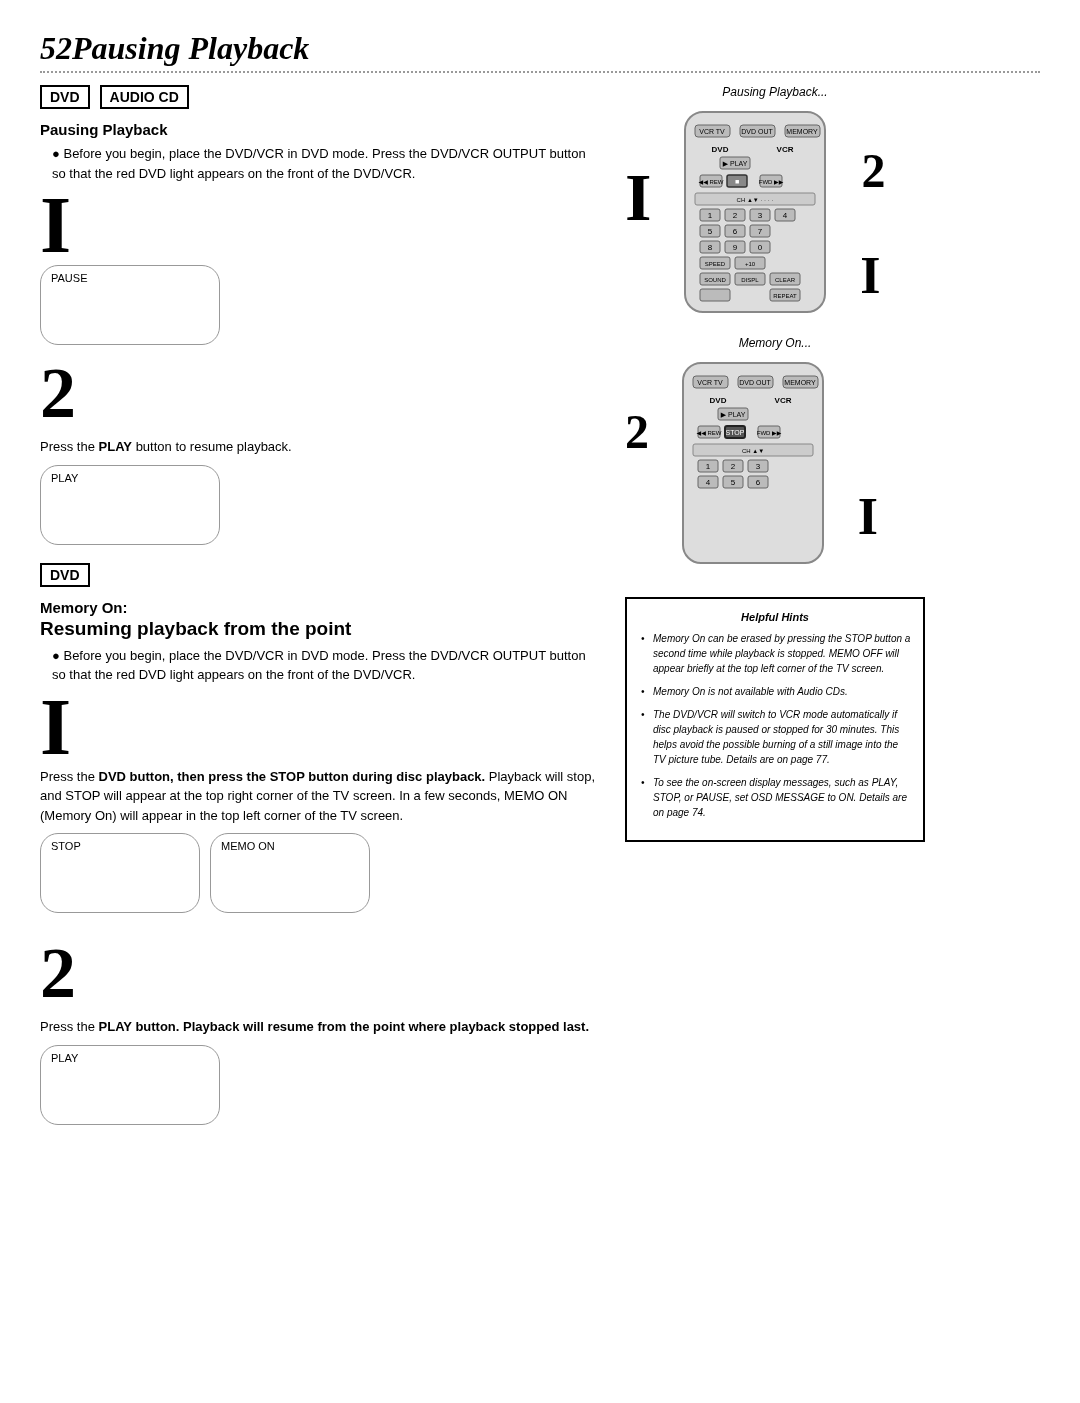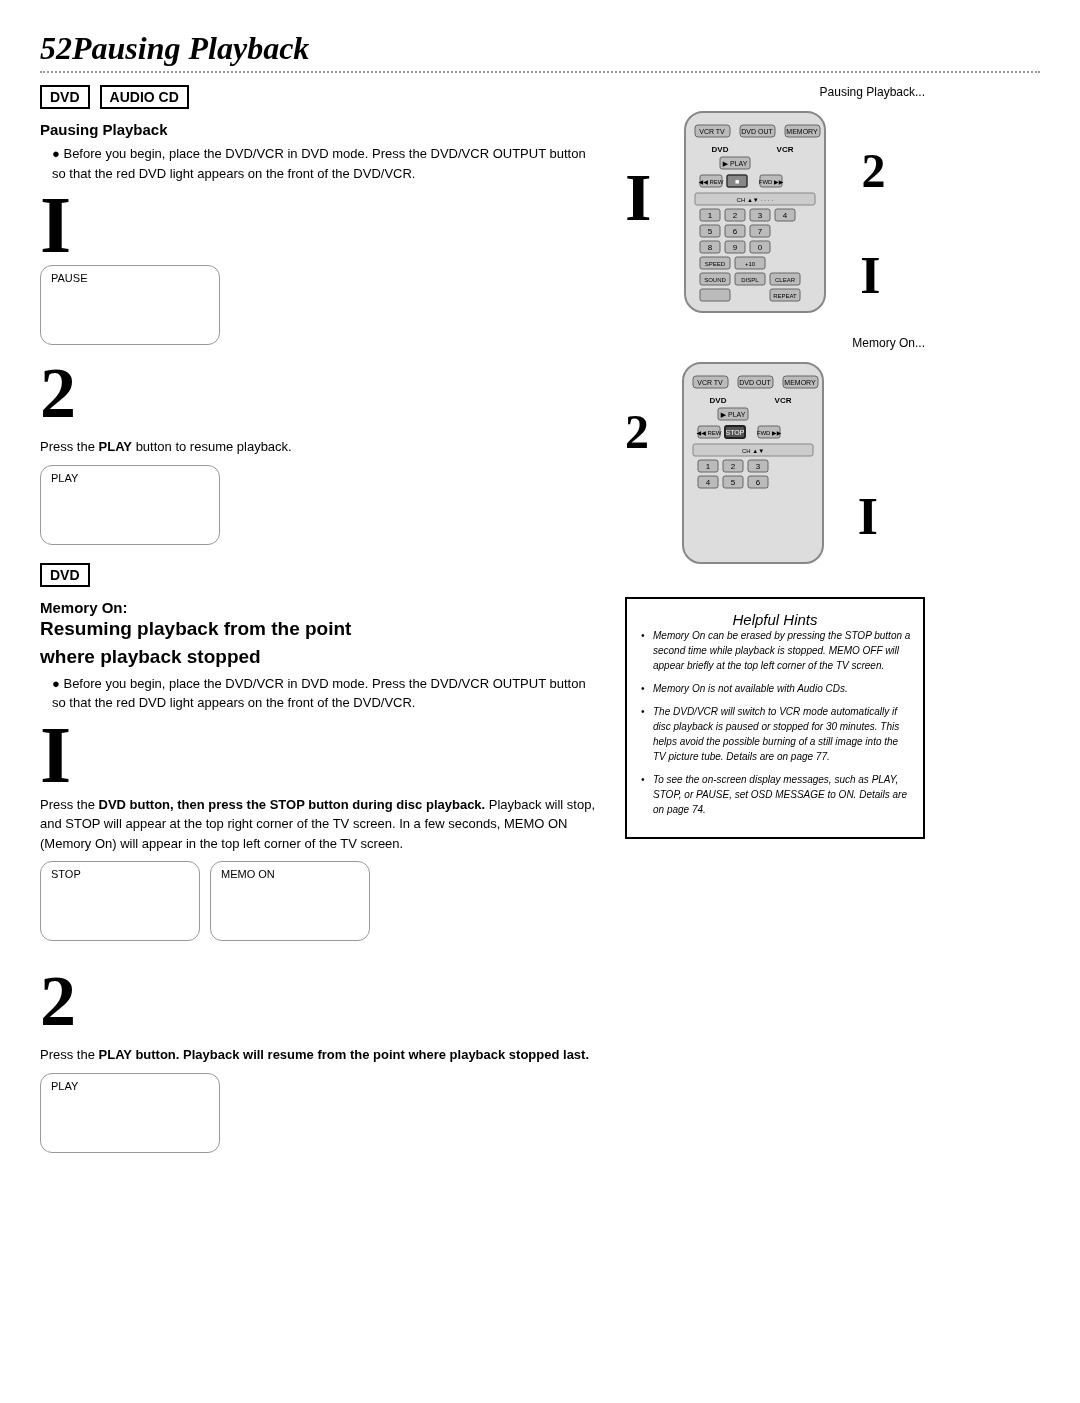--- a/index.html
+++ b/index.html
@@ -63,21 +63,21 @@
       line-height: 1;
       margin: 8px 0;
     }
     .instruction-bold {
       font-size: 13px;
       line-height: 1.5;
       margin-bottom: 8px;
     }
     .screen-box {
       border: 1px solid #999;
-      border-radius: 12px;
+      border-radius: 18px;
       width: 180px;
       height: 80px;
       display: flex;
       align-items: flex-start;
       padding: 6px 10px;
       font-size: 11px;
       margin-bottom: 12px;
       position: relative;
     }
     .screen-box-label {
@@ -86,40 +86,41 @@
     }
     .two-screens {
       display: flex;
       gap: 10px;
       margin-bottom: 12px;
     }
     .two-screens .screen-box {
       width: 160px;
     }
     .right-caption {
+      font-style: italic;
       font-size: 12px;
       margin-bottom: 8px;
-      text-align: right;
+      text-align: center;
     }
     
     .remote-svg {
       width: 200px;
       height: 210px;
     }
     .helpful-hints-box {
       border: 2px solid #000;
       padding: 12px;
       margin-top: 10px;
       background: #fff;
     }
     .helpful-hints-title {
       font-style: italic;
-      font-weight: normal;
-      font-size: 15px;
-      margin-bottom: 0;
+      font-weight: bold;
+      font-size: 11px;
+      margin-bottom: 8px;
       text-align: center;
     }
     .hint-bullet {
       font-style: italic;
       font-size: 10px;
       margin-left: 14px;
       margin-bottom: 8px;
       line-height: 1.5;
       position: relative;
     }
@@ -192,21 +193,20 @@
       <span class="screen-box-label">PLAY</span>
     </div>
 
     <div class="section-divider"></div>
     <div class="badges-row">
       <span class="badge">DVD</span>
     </div>
 
     <div class="memory-section-title">Memory On:</div>
     <div class="memory-section-subtitle">Resuming playback from the point</div>
-    <div class="memory-section-subtitle">where playback stopped</div>
 
     <div class="bullet-text">Before you begin, place the DVD/VCR in DVD mode. Press the DVD/VCR OUTPUT button so that the red DVD light appears on the front of the DVD/VCR.</div>
 
     <div class="bar-step">I</div>
 
     <div class="instruction-bold">
       Press the <strong>DVD button, then press the STOP button during disc playback.</strong> Playback will stop, and STOP will appear at the top right corner of the TV screen. In a few seconds, MEMO ON (Memory On) will appear in the top left corner of the TV screen.
     </div>
 
     <div class="two-screens">

